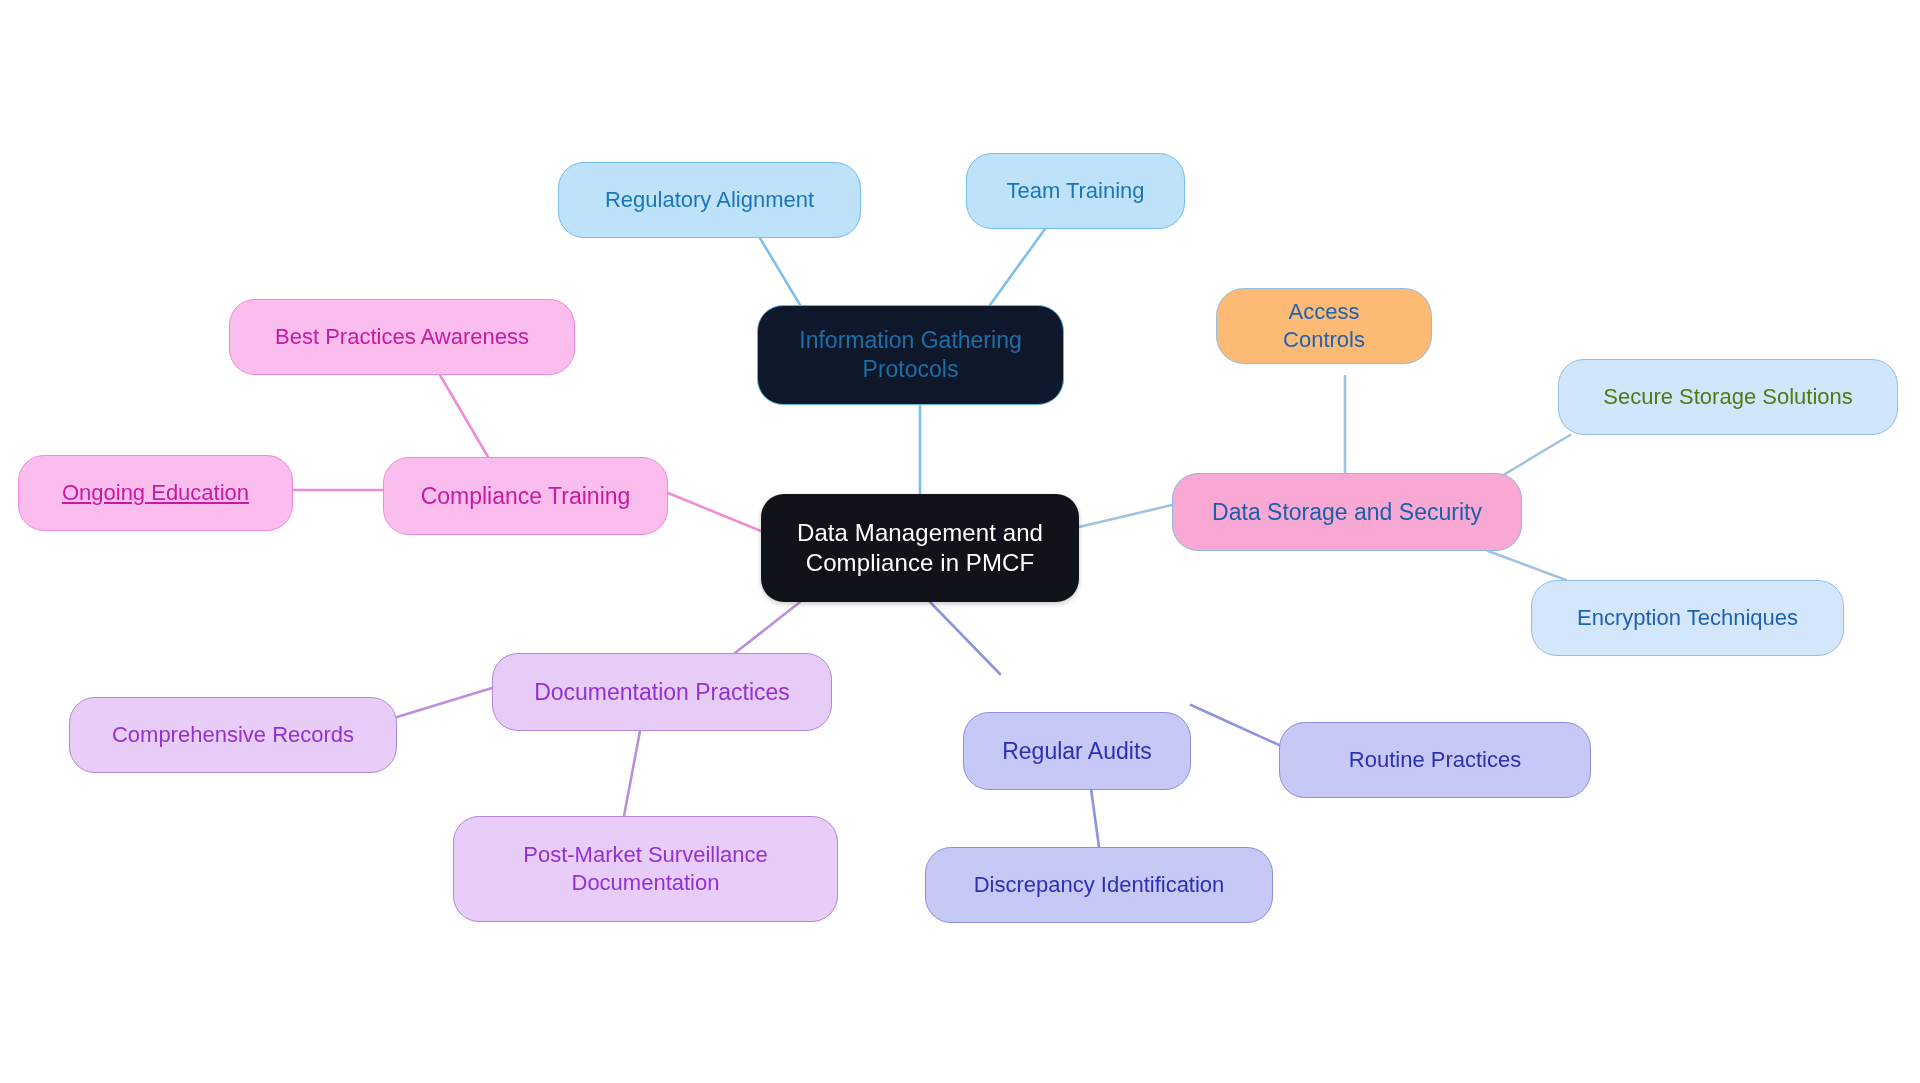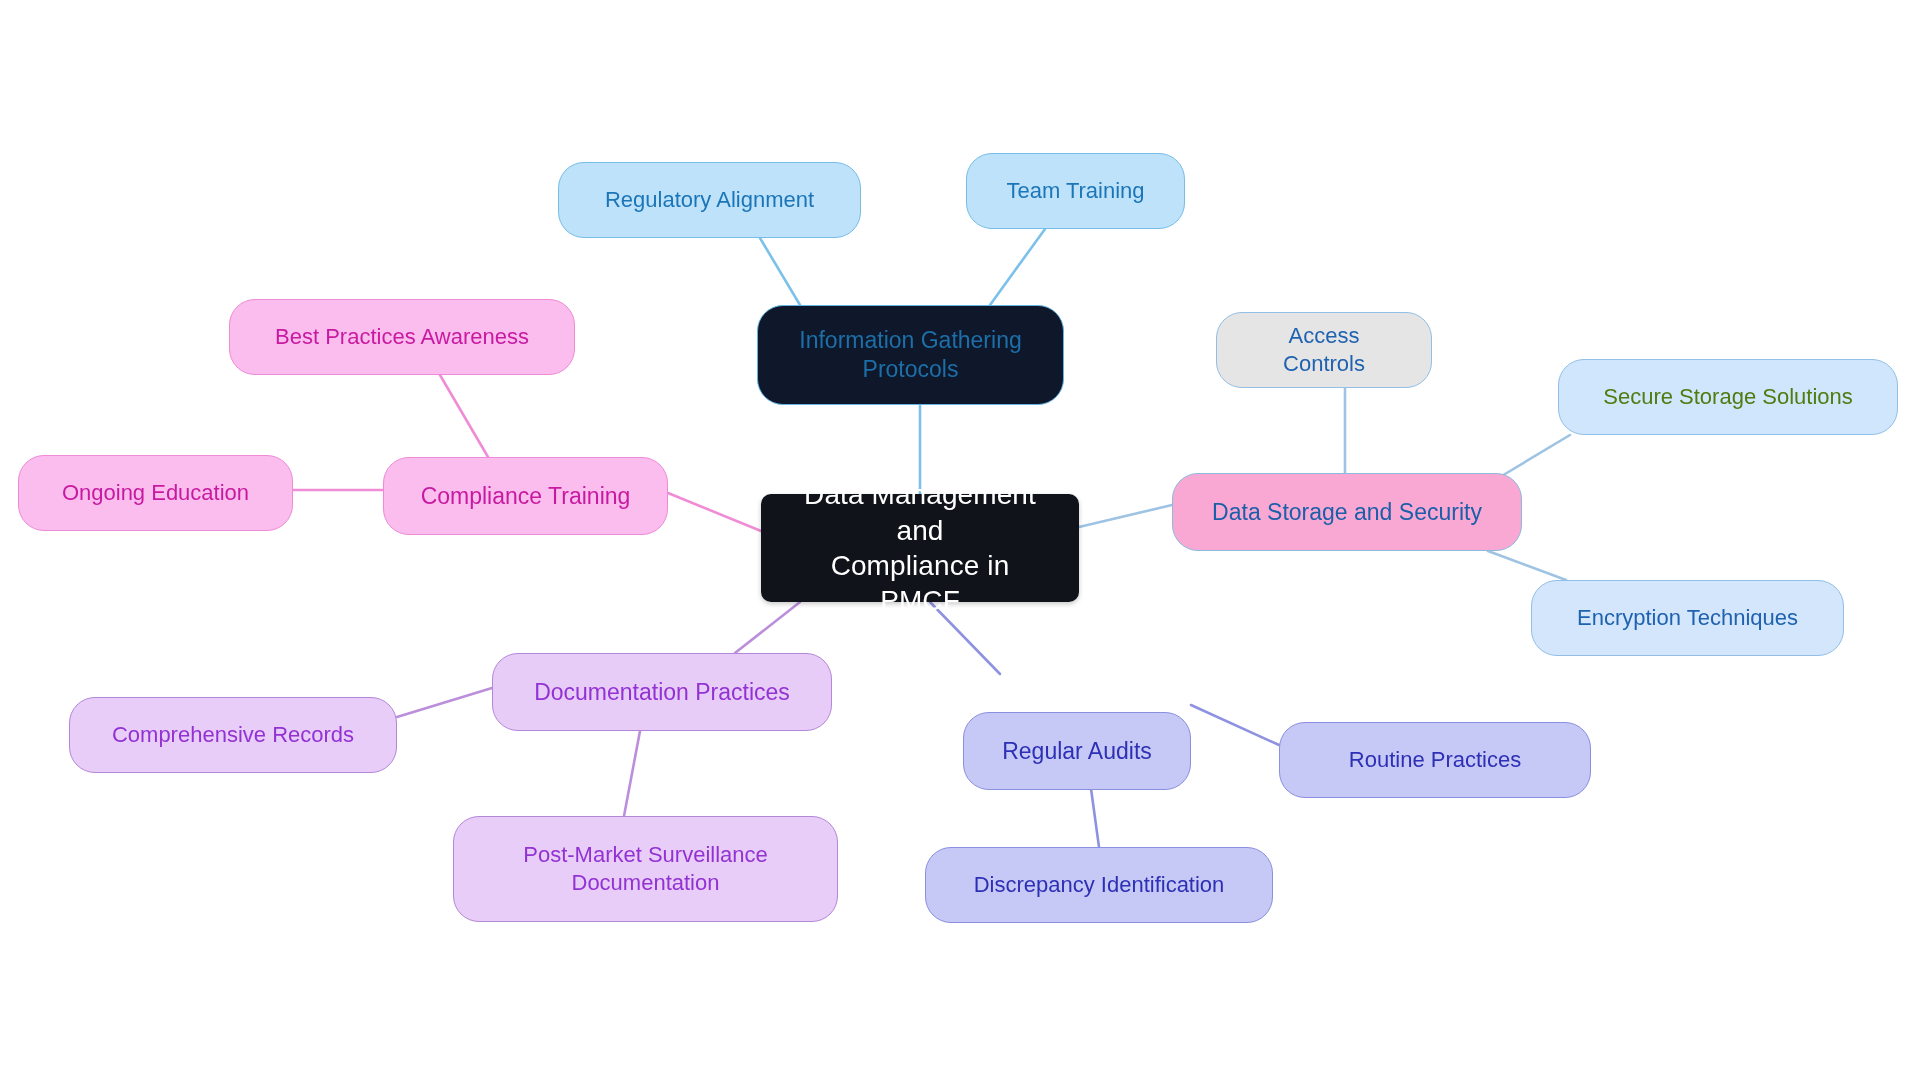--- a/index.html
+++ b/index.html
@@ -36,23 +36,23 @@
     justify-content: center;
     text-align: center;
     border-radius: 26px;
     border-style: solid;
     border-width: 1.5px;
     line-height: 1.26;
     white-space: pre-line;
     padding: 0 32px;
   }
   .node.root {
-    border-radius: 10px;
+    border-radius: 23px;
     border-width: 0;
-    font-size: 28px;
+    font-size: 24px;
     letter-spacing: 0.1px;
     box-shadow: 0 2px 5px rgba(0,0,0,0.22);
   }
   .node.branch {
     font-size: 23px;
   }
   .node.leaf {
     font-size: 22px;
   }
 </style>
@@ -82,24 +82,24 @@
       <div class="node root" style="left: 761px; top: 494px; width: 318px; height: 108px; background: rgb(16, 19, 26); color: rgb(255, 255, 255); border: none;">Data Management and
 Compliance in PMCF</div>
       <div class="node branch" style="left: 757px; top: 305px; width: 307px; height: 100px; background: #0f172a; color: rgb(28, 111, 168); border-color: rgb(99, 179, 228);">Information Gathering
 Protocols</div>
       <div class="node leaf" style="left: 558px; top: 162px; width: 303px; height: 76px; background: rgb(191, 226, 251); color: rgb(27, 118, 184); border-color: rgb(118, 189, 232);">Regulatory Alignment</div>
       <div class="node leaf" style="left: 966px; top: 153px; width: 219px; height: 76px; background: rgb(191, 226, 251); color: rgb(27, 118, 184); border-color: rgb(118, 189, 232);">Team Training</div>
       <div class="node branch" style="left: 1172px; top: 473px; width: 350px; height: 78px; background: #f9a8d4; color: rgb(27, 95, 168); border-color: rgb(143, 184, 221);">Data Storage and Security</div>
       <div class="node branch" style="left: 492px; top: 653px; width: 340px; height: 78px; background: rgb(232, 204, 248); color: rgb(147, 50, 211); border-color: rgb(180, 135, 216);">Documentation Practices</div>
       <div class="node branch" style="left: 963px; top: 712px; width: 228px; height: 78px; background: rgb(198, 201, 245); color: rgb(45, 47, 181); border-color: rgb(138, 143, 223);">Regular Audits</div>
       <div class="node branch" style="left: 383px; top: 457px; width: 285px; height: 78px; background: rgb(251, 189, 238); color: rgb(200, 26, 161); border-color: rgb(239, 138, 214);">Compliance Training</div>
-      <div class="node leaf" style="left: 1216px; top: 312px; width: 216px; height: 76px; background: #e5e5e5; color: rgb(31, 98, 176); border-color: rgb(146, 191, 229);">Access Controls</div>
+      <div class="node leaf" style="left: 1216px; top: 288px; width: 216px; height: 76px; background: #fdba74; color: rgb(31, 98, 176); border-color: rgb(146, 191, 229); border-radius: 28px;">Access Controls</div>
       <div class="node leaf" style="left: 1558px; top: 359px; width: 340px; height: 76px; background: rgb(208, 230, 252); color: #4d7c0f; border-color: rgb(146, 191, 229);">Secure Storage Solutions</div>
       <div class="node leaf" style="left: 1531px; top: 580px; width: 313px; height: 76px; background: rgb(211, 230, 252); color: rgb(31, 98, 176); border-color: rgb(146, 191, 229);">Encryption Techniques</div>
       <div class="node leaf" style="left: 229px; top: 299px; width: 346px; height: 76px; background: rgb(251, 189, 238); color: rgb(200, 26, 161); border-color: rgb(239, 138, 214);">Best Practices Awareness</div>
-      <div class="node leaf" style="left: 18px; top: 455px; width: 275px; height: 76px; background: rgb(251, 189, 238); color: rgb(200, 26, 161); border-color: rgb(239, 138, 214);">Ongoing Education</div>
+      <div class="node leaf" style="left: 18px; top: 455px; width: 275px; height: 76px; background: rgb(251, 189, 238); color: rgb(200, 26, 161); border-color: rgb(239, 138, 214); text-decoration: underline;">Ongoing Education</div>
       <div class="node leaf" style="left: 69px; top: 697px; width: 328px; height: 76px; background: rgb(232, 205, 248); color: rgb(147, 50, 211); border-color: rgb(180, 135, 216);">Comprehensive Records</div>
       <div class="node leaf" style="left: 453px; top: 816px; width: 385px; height: 106px; background: rgb(232, 205, 248); color: rgb(147, 50, 211); border-color: rgb(180, 135, 216);">Post-Market Surveillance
 Documentation</div>
       <div class="node leaf" style="left: 1279px; top: 722px; width: 312px; height: 76px; background: rgb(198, 201, 245); color: rgb(45, 47, 181); border-color: rgb(138, 143, 223);">Routine Practices</div>
       <div class="node leaf" style="left: 925px; top: 847px; width: 348px; height: 76px; background: rgb(198, 201, 245); color: rgb(45, 47, 181); border-color: rgb(138, 143, 223);">Discrepancy Identification</div>
     </div>
 </div>
 
 </body></html>

